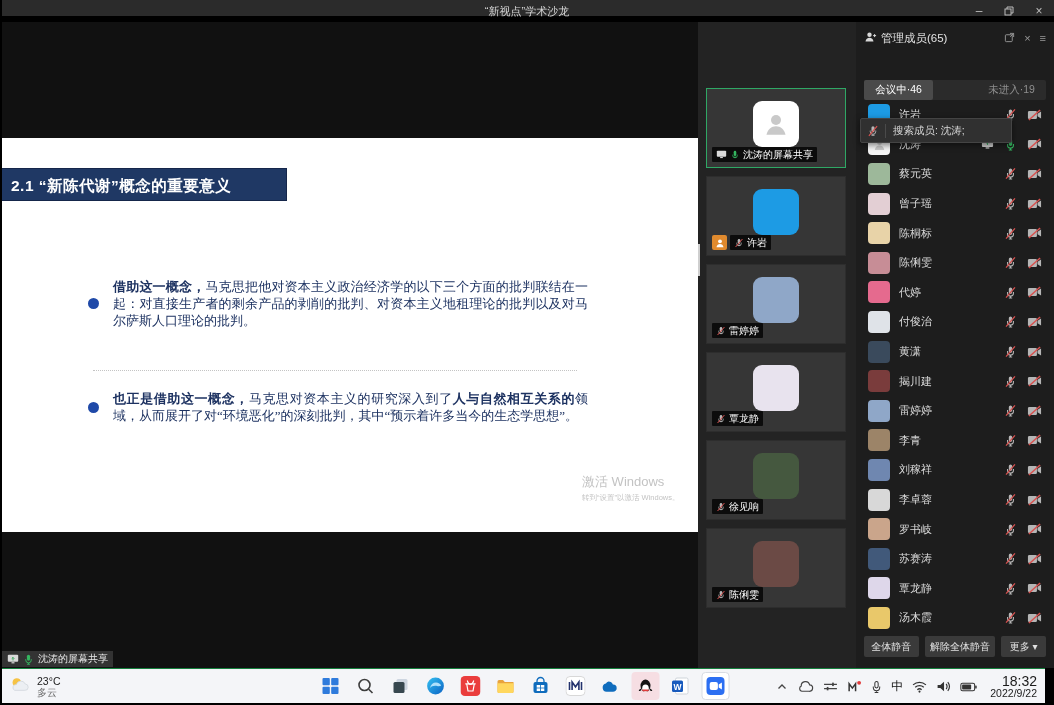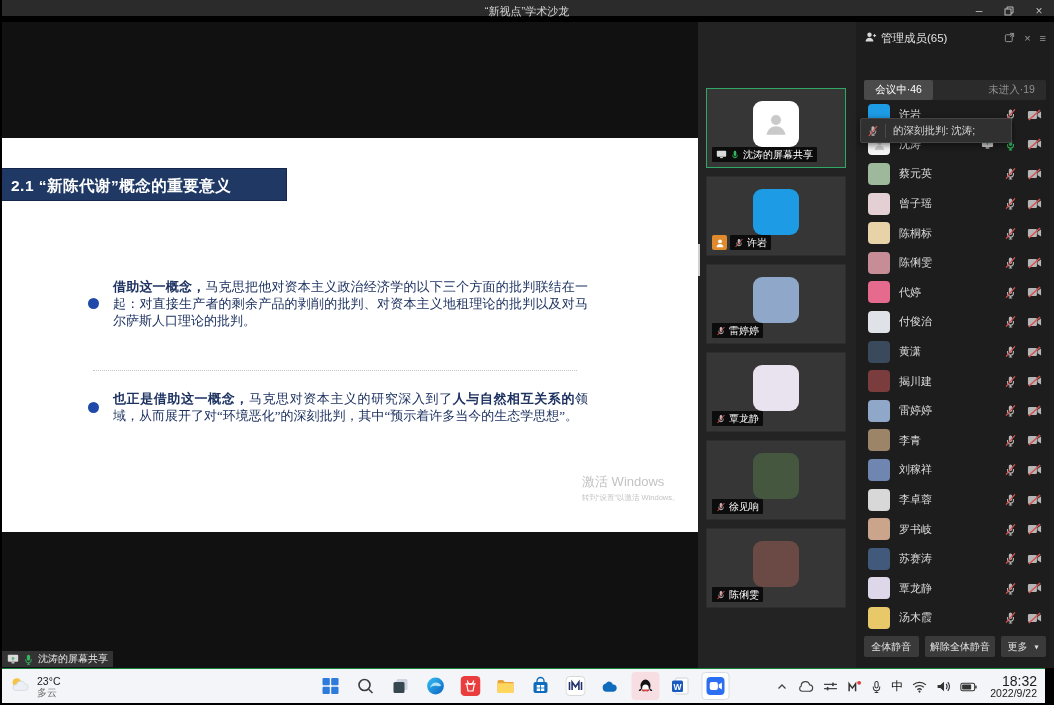--- a/index.html
+++ b/index.html
@@ -65,21 +65,21 @@
   .ic{display:flex;align-items:center;}
   #speaking-tooltip{position:absolute;left:4px;top:96px;width:150px;height:23px;background:#303030;
     border:1px solid #444;border-radius:2px;box-shadow:0 2px 6px rgba(0,0,0,.5);display:flex;align-items:center;z-index:5;}
   #speaking-tooltip .tt-ic{padding:0 6px;border-right:1px solid #4a4a4a;display:flex;align-items:center;height:14px;}
   #speaking-tooltip .tt-text{color:#d8d8d8;font-size:10.5px;padding-left:7px;white-space:nowrap;}
   #panel-footer{position:absolute;left:8px;top:614px;width:182px;display:flex;gap:6px;}
   .pf-btn{height:21px;background:#3a3a3a;border-radius:2px;color:#e0e0e0;font-size:10px;display:flex;
     align-items:center;justify-content:center;}
   .pf-btn:nth-child(1){width:56px;}
   .pf-btn:nth-child(2){width:72px;}
-  .pf-btn:nth-child(3){width:46px;font-family:Liberation Mono, monospace;}
+  .pf-btn:nth-child(3){width:46px;}
   
   #taskbar{position:absolute;left:0;top:668px;width:1045px;height:35px;background:#f4f5f8;border-top:1px solid #15803d;box-sizing:border-box;}
   #tb-weather{position:absolute;left:8px;top:0;height:35px;display:flex;align-items:center;gap:5px;}
   #tb-weather .wtxt{display:flex;flex-direction:column;justify-content:center;}
   #tb-weather .t1{font-size:10.5px;color:#1c1c1c;line-height:12px;}
   #tb-weather .t2{font-size:10px;color:#6b6b6b;line-height:11px;}
   #tb-apps{position:absolute;left:50%;top:3px;transform:translateX(-50%);display:flex;gap:7px;}
   .tb-app{width:28px;height:28px;border-radius:4px;display:flex;align-items:center;justify-content:center;}
   .tb-app svg{width:20px;height:20px;}
   .tb-app.tb-qq{background:#f6dee3;}
@@ -698,21 +698,21 @@
         </div>
 
       <div id="speaking-tooltip">
         <span class="tt-ic">
             <svg width="12" height="12" viewBox="0 0 14 14">
               <rect x="5.2" y="1.5" width="3.6" height="7" rx="1.8" fill="#b6b6b6"></rect>
               <path d="M3.8 6.5v1.2a3.2 3.2 0 0 0 6.4 0V6.5M7 11.2V12M5.2 12h3.6" fill="none" stroke="#b6b6b6" stroke-width="1.1"></path>
               <path d="M2.2 12.6 11.8 1.4" stroke="#d8514f" stroke-width="1.4"></path>
             </svg>
           </span>
-        <span class="tt-text">的深刻批判: 沈涛;</span>
+        <span class="tt-text">搜索成员: 沈涛;</span>
       </div>
 
       <div id="panel-footer">
         <div class="pf-btn">全体静音</div>
         <div class="pf-btn">解除全体静音</div>
         <div class="pf-btn">更多 ▾</div>
       </div>
     </div>
   </div>
 

